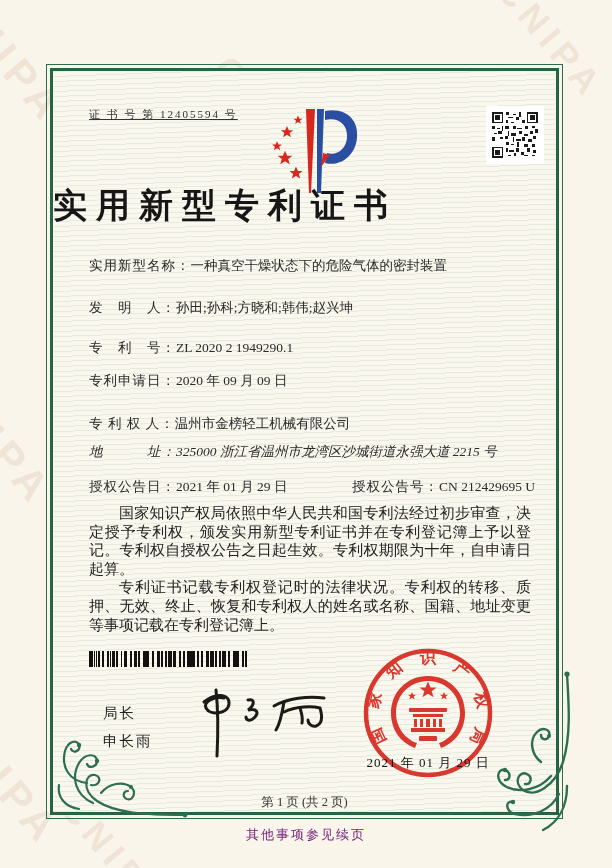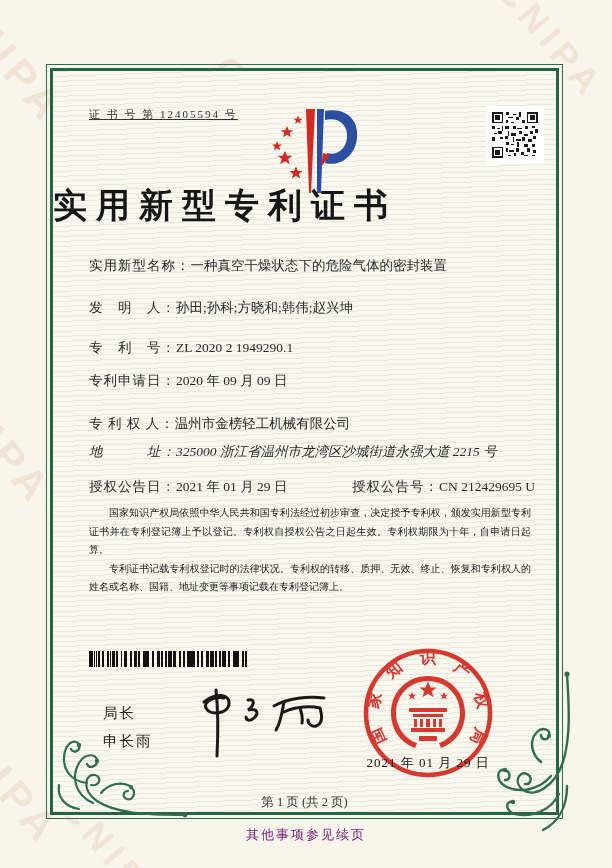--- a/index.html
+++ b/index.html
@@ -41,21 +41,21 @@
     position:absolute;left:0;right:0;top:112px;text-align:left;
     font-size:34px;font-weight:bold;letter-spacing:9px;color:#161616;
   }
   .qr{position:absolute;left:433px;top:35px;width:58px;height:58px;background:#fff;
       display:flex;align-items:center;justify-content:center;}
   .row{position:absolute;left:36px;font-size:13.5px;white-space:nowrap;color:#2a2a2a;}
   .row .lab{letter-spacing:1px;}
   .grant-right{position:absolute;left:263px;top:0;}
   .paras{
     position:absolute;left:36px;top:433px;width:442px;
-    font-size:10px;line-height:18.6px;text-align:justify;color:#222;
+    font-size:15px;line-height:18.6px;text-align:justify;color:#222;
   }
   .paras p{margin:0;text-indent:2em;}
   .barcode{
     position:absolute;left:36px;top:580px;width:158px;height:16px;
     background:
       repeating-linear-gradient(90deg,#14110e 0 1.5px,rgba(0,0,0,0) 1.5px 4.5px),
       repeating-linear-gradient(90deg,#14110e 0 1px,rgba(0,0,0,0) 1px 7px),
       repeating-linear-gradient(90deg,rgba(0,0,0,0) 0 2.5px,#14110e 2.5px 4px,rgba(0,0,0,0) 4px 11px);
   }
   .signer{position:absolute;left:50px;top:633px;font-size:14.5px;letter-spacing:2px;color:#222;

